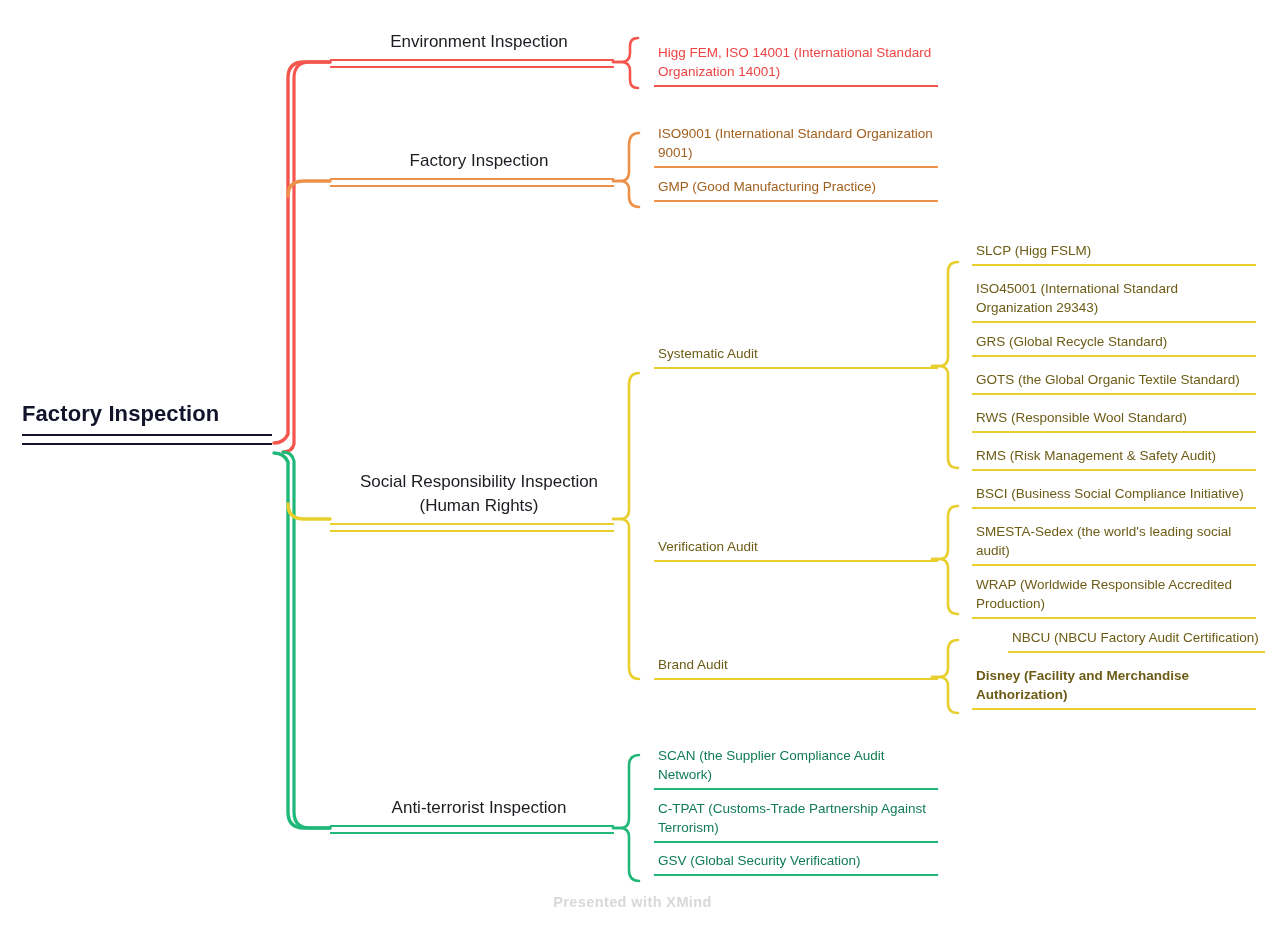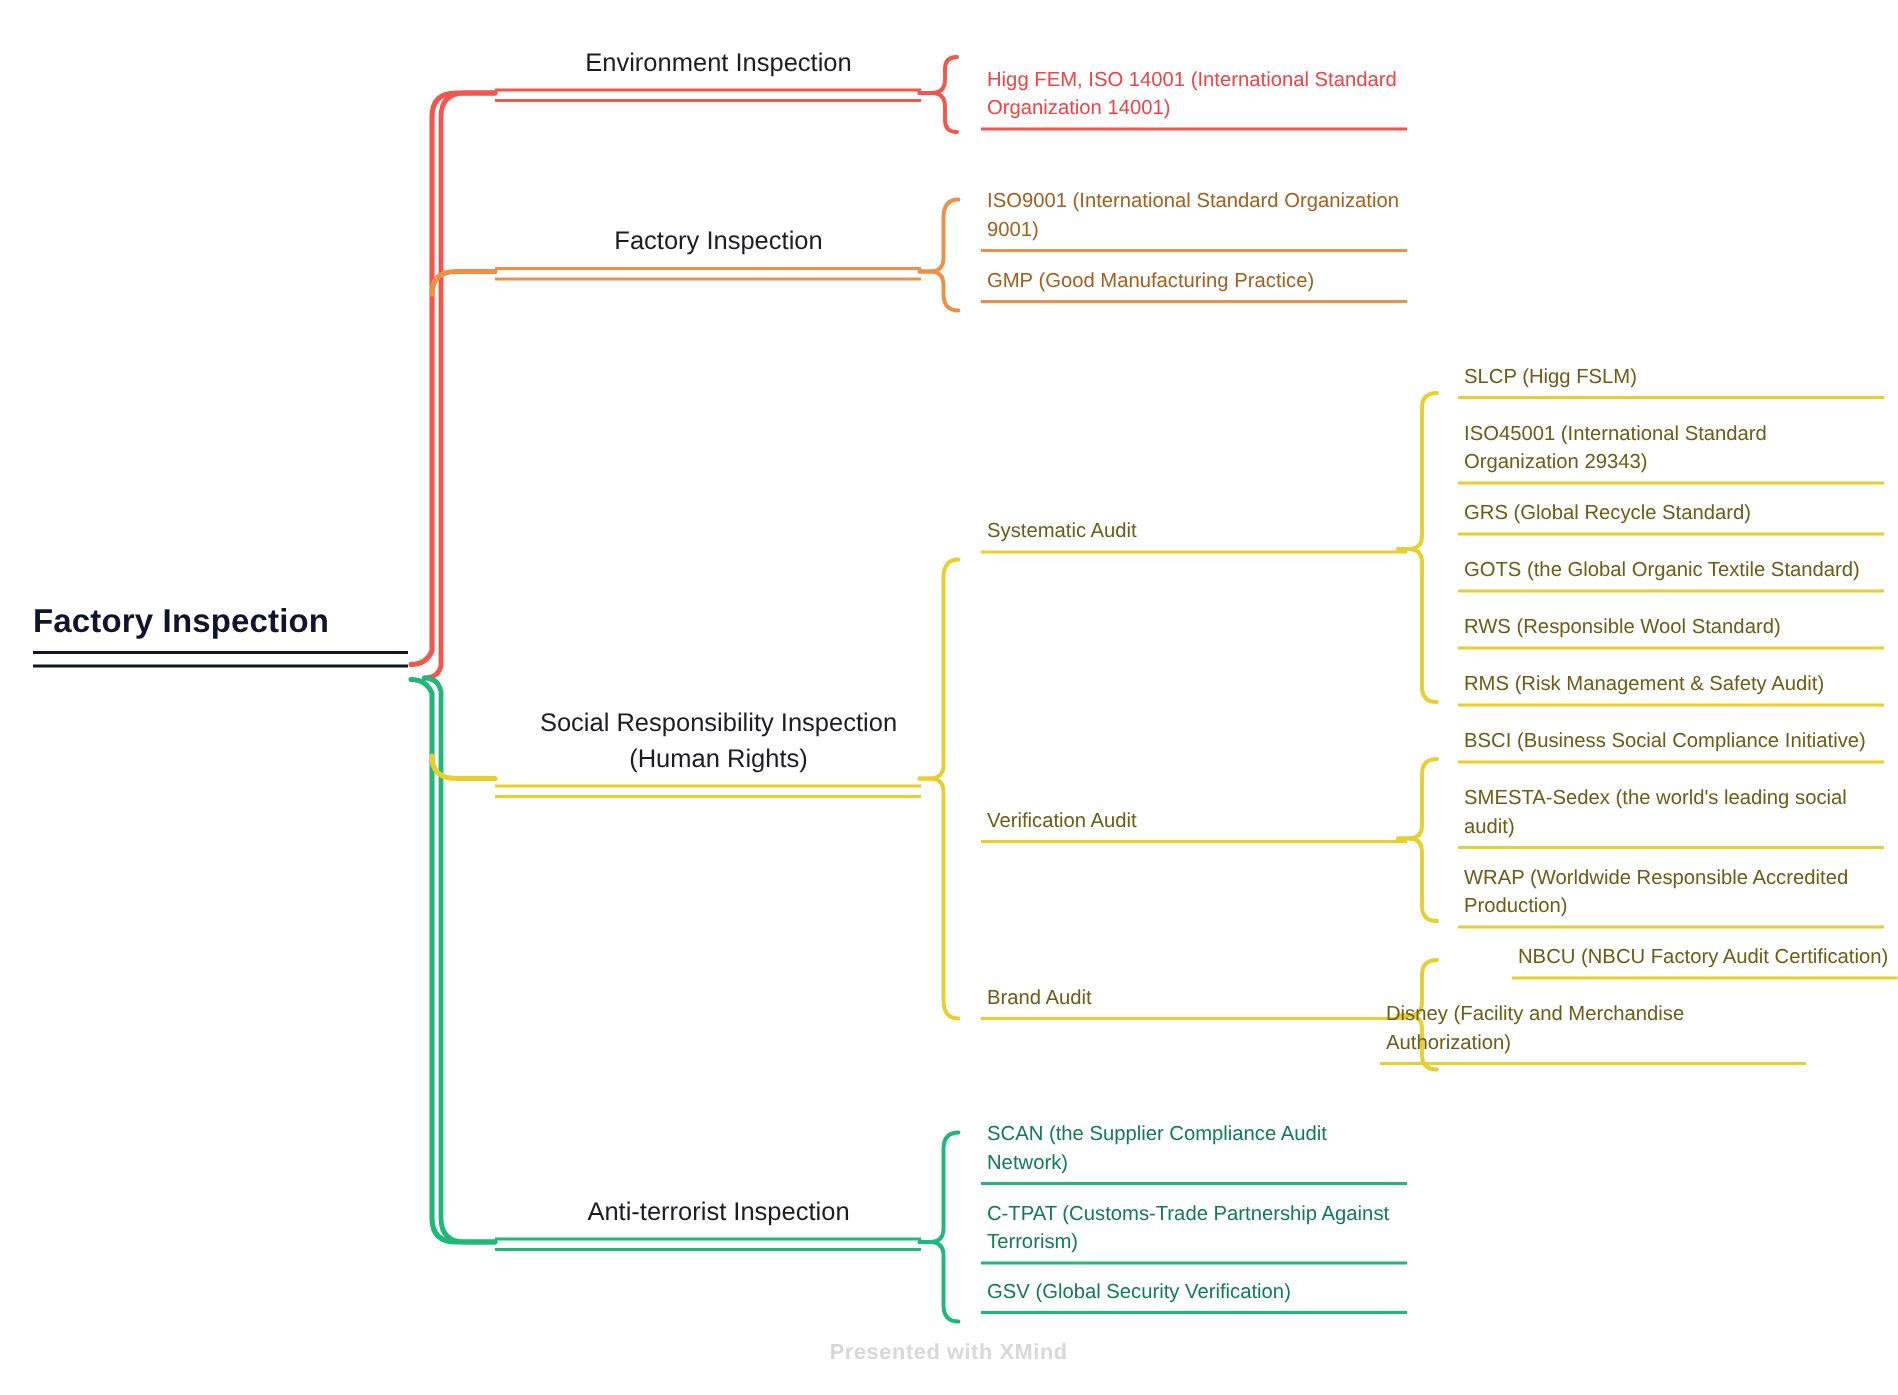--- a/index.html
+++ b/index.html
@@ -255,21 +255,21 @@
   </div>
 
   <div class="node sub c-yellow" style="left:654px; top:655px;">
     <div class="node-text tinted">Brand Audit</div>
     <div class="rule"></div>
   </div>
   <div class="node leaf c-yellow" style="left:972px; top:628px;margin-left:36px;">
     <div class="node-text tinted">NBCU (NBCU Factory Audit Certification)</div>
     <div class="rule"></div>
   </div>
-  <div class="node leaf c-yellow" style="left:920px; top:666px;">
+  <div class="node leaf c-yellow" style="left:972px; top:666px;font-weight:bold;">
     <div class="node-text tinted">Disney (Facility and Merchandise Authorization)</div>
     <div class="rule"></div>
   </div>
 
   <div class="node branch c-green" style="left:330px; top:796px;">
     <div class="node-text">Anti-terrorist Inspection</div>
     <div class="rule"></div>
   </div>
   <div class="node leaf c-green" style="left:654px; top:746px;">
     <div class="node-text tinted">SCAN (the Supplier Compliance Audit Network)</div>

